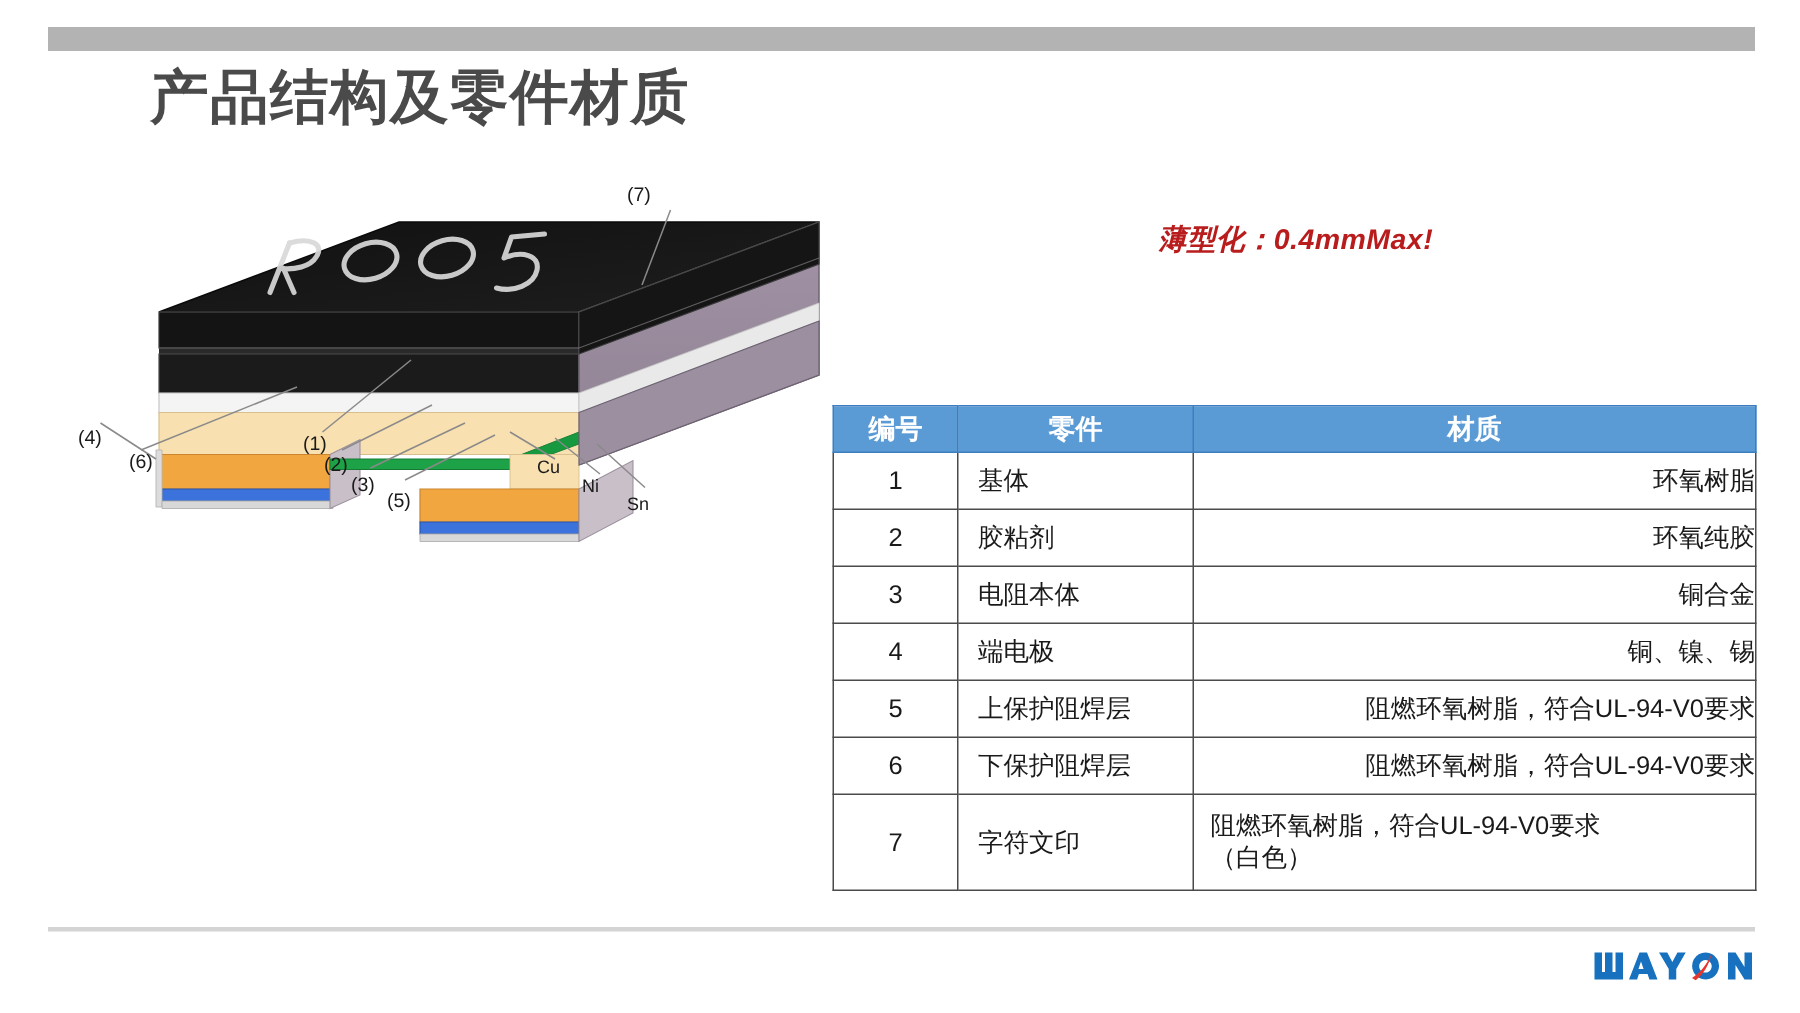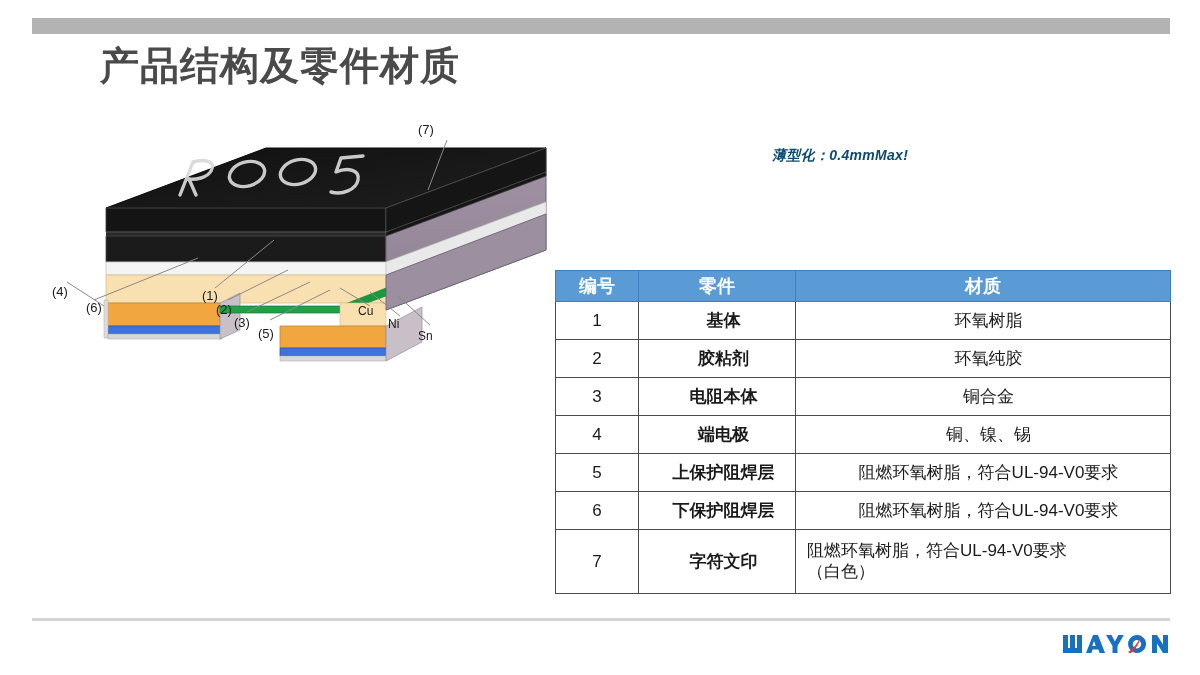--- a/index.html
+++ b/index.html
@@ -36,24 +36,24 @@
     font-weight: 700;
     letter-spacing: 1px;
     white-space: nowrap;
   }
 
   
   #thin-note {
     position: absolute;
     left: 772px;
     top: 147px;
-    font-size: 14px;
+    font-size: 19px;
     font-weight: bold;
     font-style: italic;
-    color: #0c4a6e;
+    color: #b91c1c;
     white-space: nowrap;
     letter-spacing: 0.3px;
   }
 
   
   #diagram {
     position: absolute;
     left: 30px;
     top: 110px;
     width: 520px;
@@ -93,26 +93,25 @@
     border-color: #3c7ebf;
     font-family: Liberation Serif, serif;
   }
   #spec-table tbody td {
     height: 37px;
   }
   #spec-table td.num {
     text-align: center;
   }
   #spec-table td.part {
-    text-align: center;
+    text-align: left;
     padding-left: 13px;
-    font-weight: bold;
   }
   #spec-table td.mat {
-    text-align: center;
+    text-align: right;
     padding-left: 11px;
   }
   #spec-table tr.tall td { height: 63px; }
   #spec-table td.mat-center-2 {
     text-align: left;
     padding-left: 11px;
     line-height: 1.22;
   }
   #spec-table td.mat-center-2 .l2 {
     display: block;

